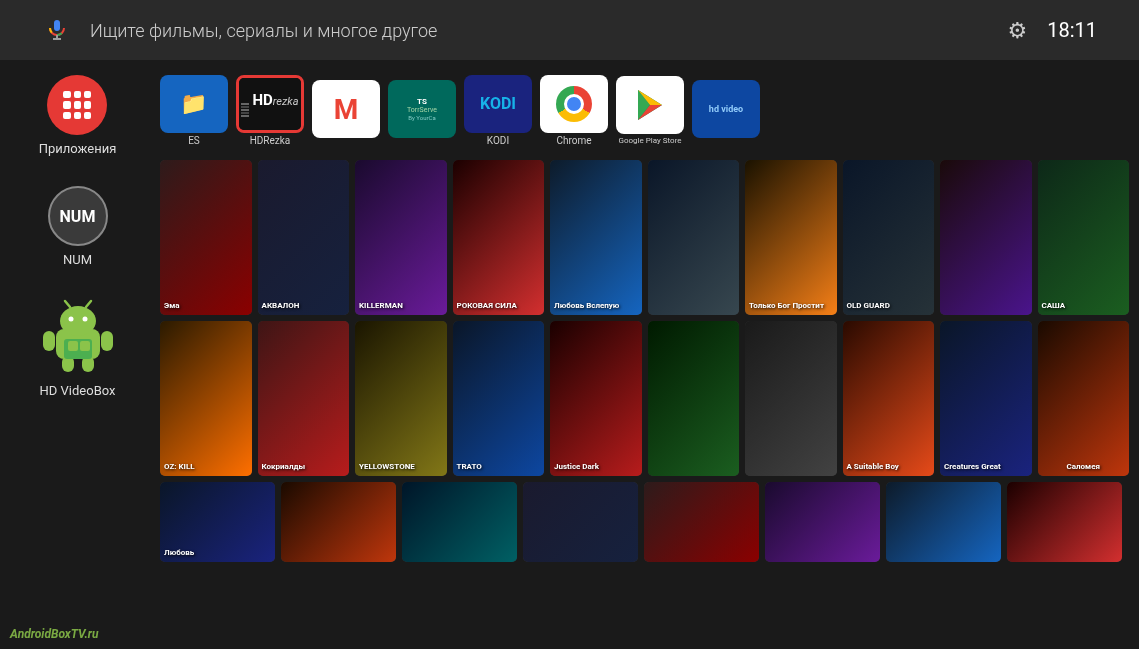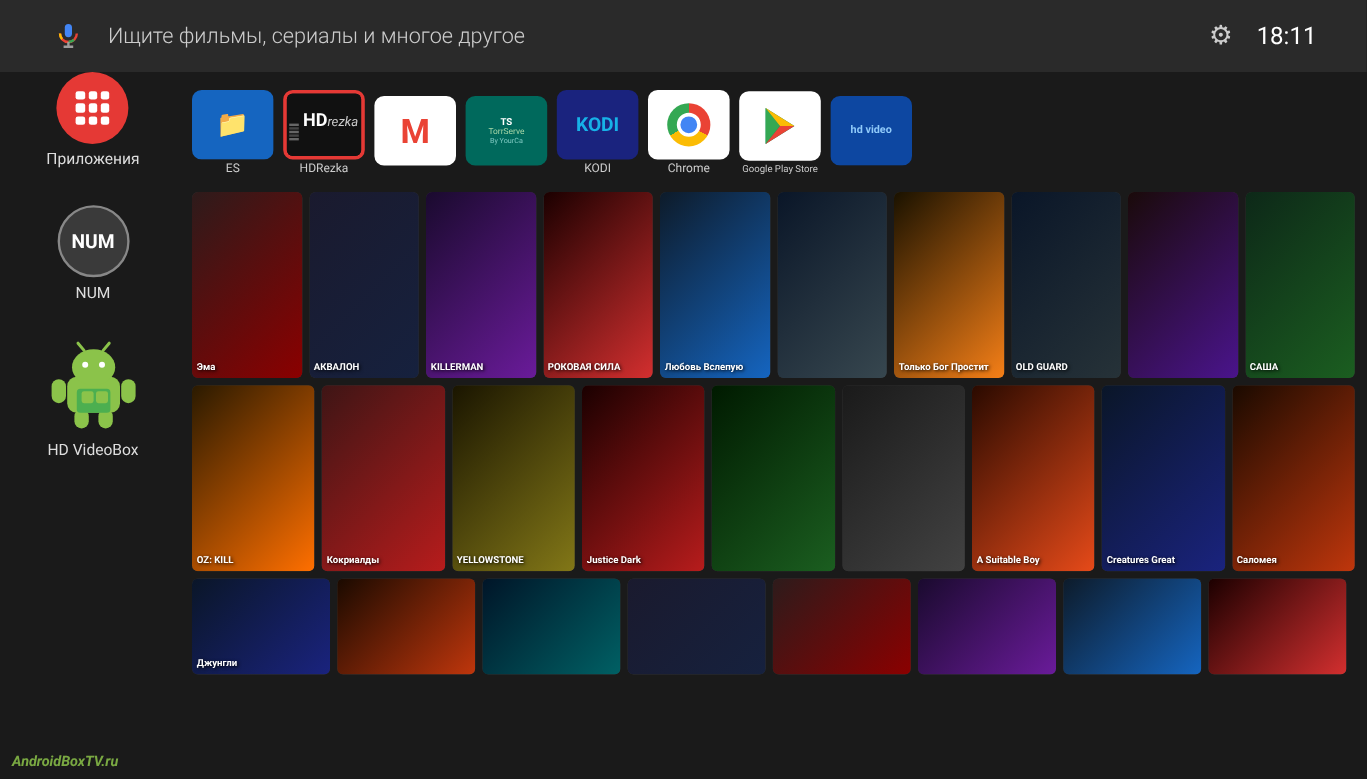--- a/index.html
+++ b/index.html
@@ -54,20 +54,21 @@
       display: flex;
       height: calc(649px - 60px);
     }
 
     
     .sidebar {
       width: 155px;
       display: flex;
       flex-direction: column;
       align-items: center;
+      padding-top: 15px;
       gap: 30px;
       flex-shrink: 0;
     }
 
     .sidebar-item {
       display: flex;
       flex-direction: column;
       align-items: center;
       gap: 6px;
     }
@@ -537,51 +538,56 @@
           <div class="poster p12">
             <div class="poster-title">Кокриалды</div>
           </div>
         </div>
         <div class="movie-card" style="flex: 1 1 0%; min-width: 85px; max-width: 115px;">
           <div class="poster p13">
             <div class="poster-title">YELLOWSTONE</div>
           </div>
         </div>
         <div class="movie-card" style="flex: 1 1 0%; min-width: 85px; max-width: 115px;">
+          <div class="poster p14">
+            <div class="poster-title">TRATO</div>
+          </div>
+        </div>
+        <div class="movie-card" style="flex: 1 1 0%; min-width: 85px; max-width: 115px;">
           <div class="poster p15">
             <div class="poster-title">Justice Dark</div>
           </div>
         </div>
         <div class="movie-card" style="flex: 1 1 0%; min-width: 85px; max-width: 115px;">
           <div class="poster p16"></div>
         </div>
         <div class="movie-card" style="flex: 1 1 0%; min-width: 85px; max-width: 115px;">
           <div class="poster p17"></div>
         </div>
         <div class="movie-card" style="flex: 1 1 0%; min-width: 85px; max-width: 115px;">
           <div class="poster p18">
             <div class="poster-title">A Suitable Boy</div>
           </div>
         </div>
         <div class="movie-card" style="flex: 1 1 0%; min-width: 85px; max-width: 115px;">
           <div class="poster p19">
             <div class="poster-title">Creatures Great</div>
           </div>
         </div>
-        <div class="movie-card" style="flex: 1 1 0%; min-width: 85px; max-width: 115px;">
+        <div class="movie-card" style="flex: 1 1 0%; min-width: 85px; max-width: 115px; text-align: center;">
           <div class="poster p20">
             <div class="poster-title">Саломея</div>
           </div>
         </div>
       </div>
 
     <div class="movies-row" id="movies-row-3" style="height:80px;">
     <div class="movie-card" style="flex: 1 1 0%; min-width: 85px; max-width: 115px;">
           <div class="poster p19">
-            <div class="poster-title">Джунгли</div>
+            <div class="poster-title">Любовь</div>
           </div>
         </div>
         <div class="movie-card" style="flex: 1 1 0%; min-width: 85px; max-width: 115px;">
           <div class="poster p20"></div>
         </div>
         <div class="movie-card" style="flex: 1 1 0%; min-width: 85px; max-width: 115px;">
           <div class="poster p21"></div>
         </div>
         <div class="movie-card" style="flex: 1 1 0%; min-width: 85px; max-width: 115px;">
           <div class="poster p1"></div>

